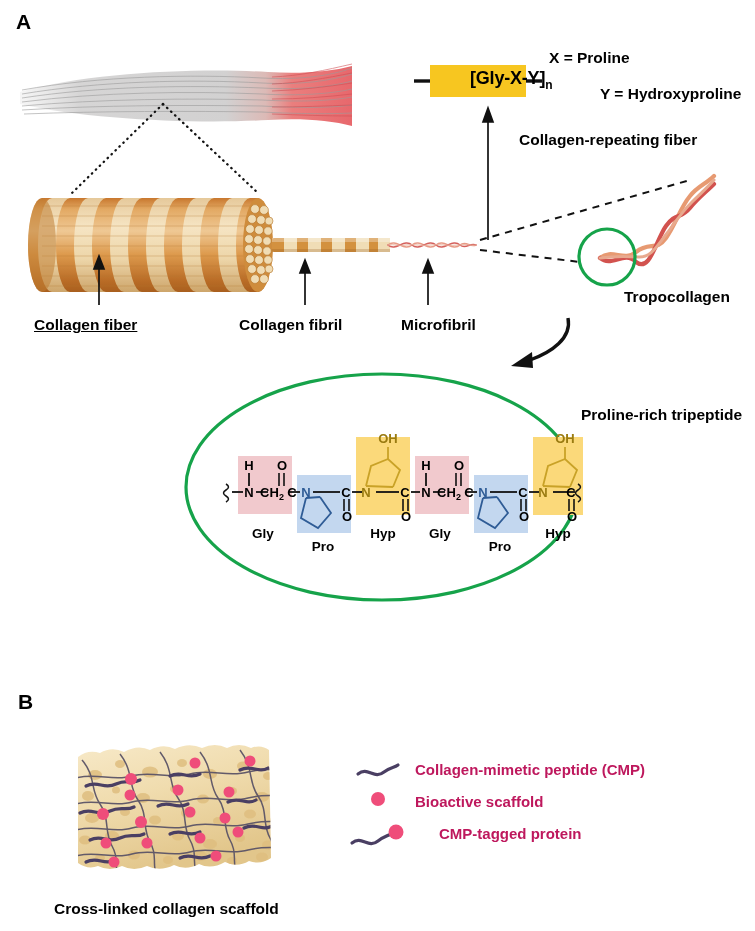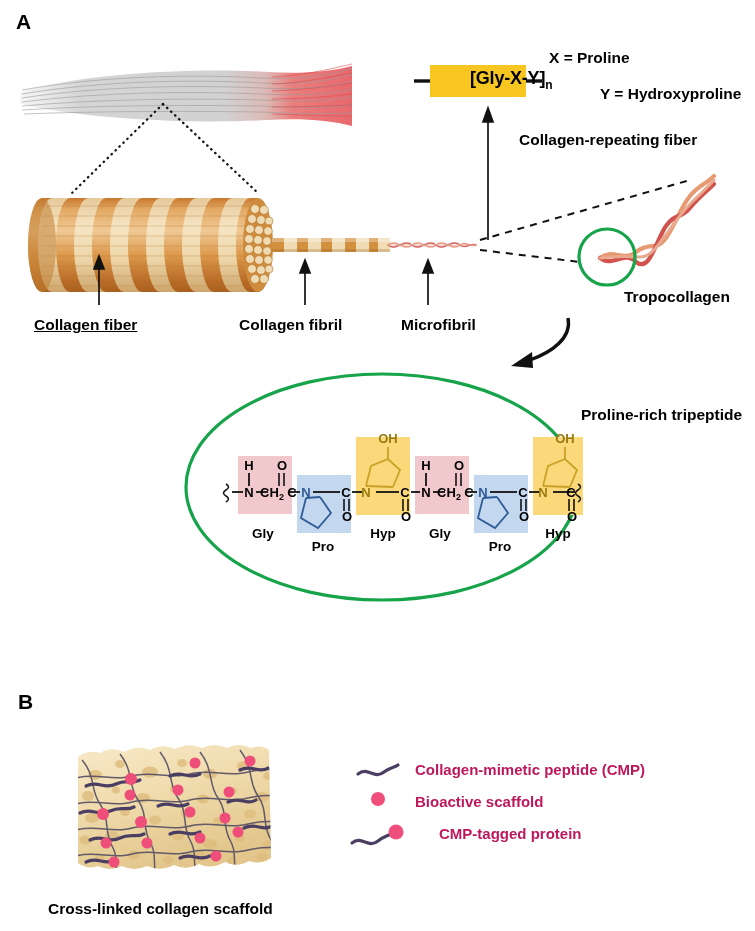--- a/index.html
+++ b/index.html
@@ -41,21 +41,21 @@
   }
 
   #lbl-collagen-fiber   { left: 34px;  top: 316px; text-decoration: underline; }
   #lbl-collagen-fibril  { left: 239px; top: 316px; text-align: right; }
   #lbl-microfibril      { left: 401px; top: 316px; }
   #lbl-tropocollagen    { left: 624px; top: 288px; }
   #lbl-proline-rich     { left: 581px; top: 362px; margin-top: 44px; }
   #lbl-repeating-units  { left: 519px; top: 131px; }
   #lbl-x-proline        { left: 549px; top: 49px; }
   #lbl-y-hydroxyproline { left: 600px; top: 85px; }
-  #lbl-scaffold-caption { left: 48px;  top: 900px; }
+  #lbl-scaffold-caption { left: 54px;  top: 900px; }
 
   .legend-text {
     position: absolute;
     font-weight: bold;
     font-size: 15px;
     color: #be185d;
     white-space: nowrap;
   }
   #legend-text-0 { left: 415px; top: 761px; }
   #legend-text-1 { left: 415px; top: 793px; }

